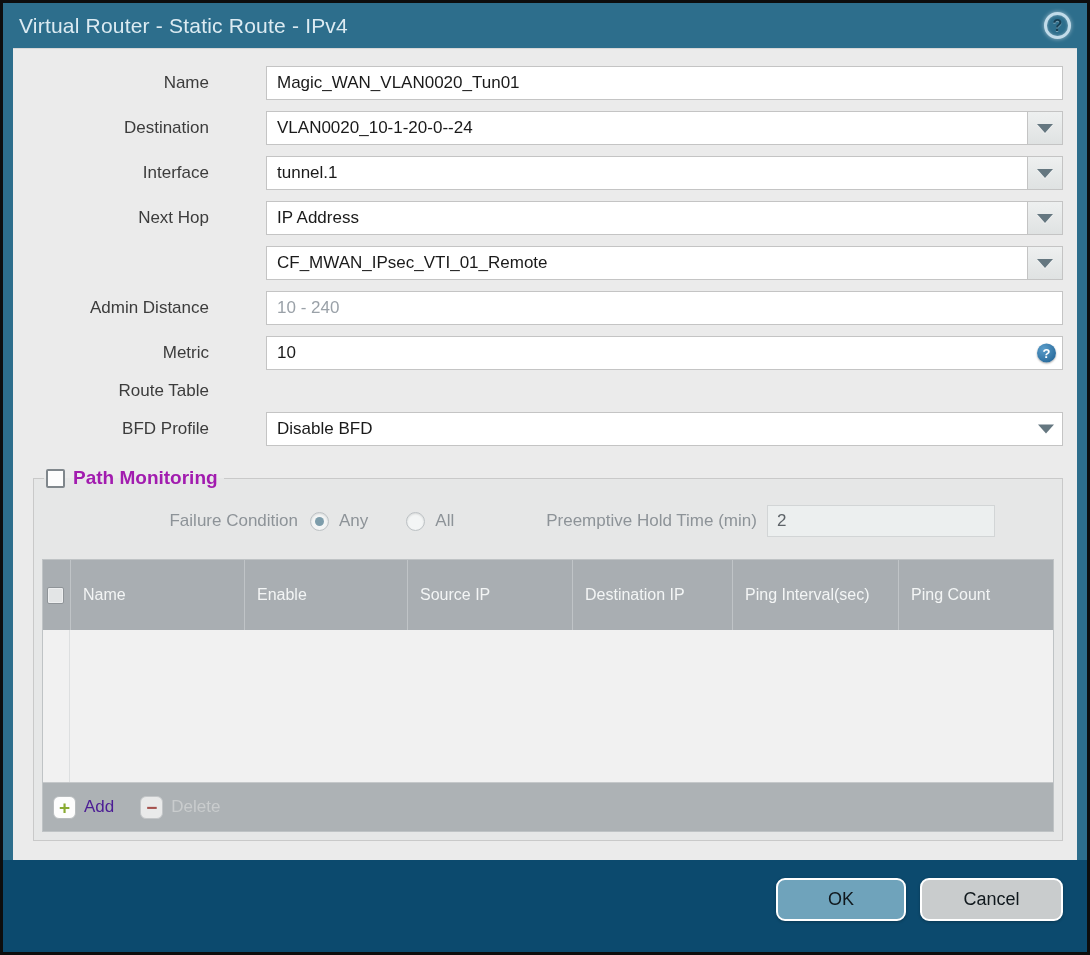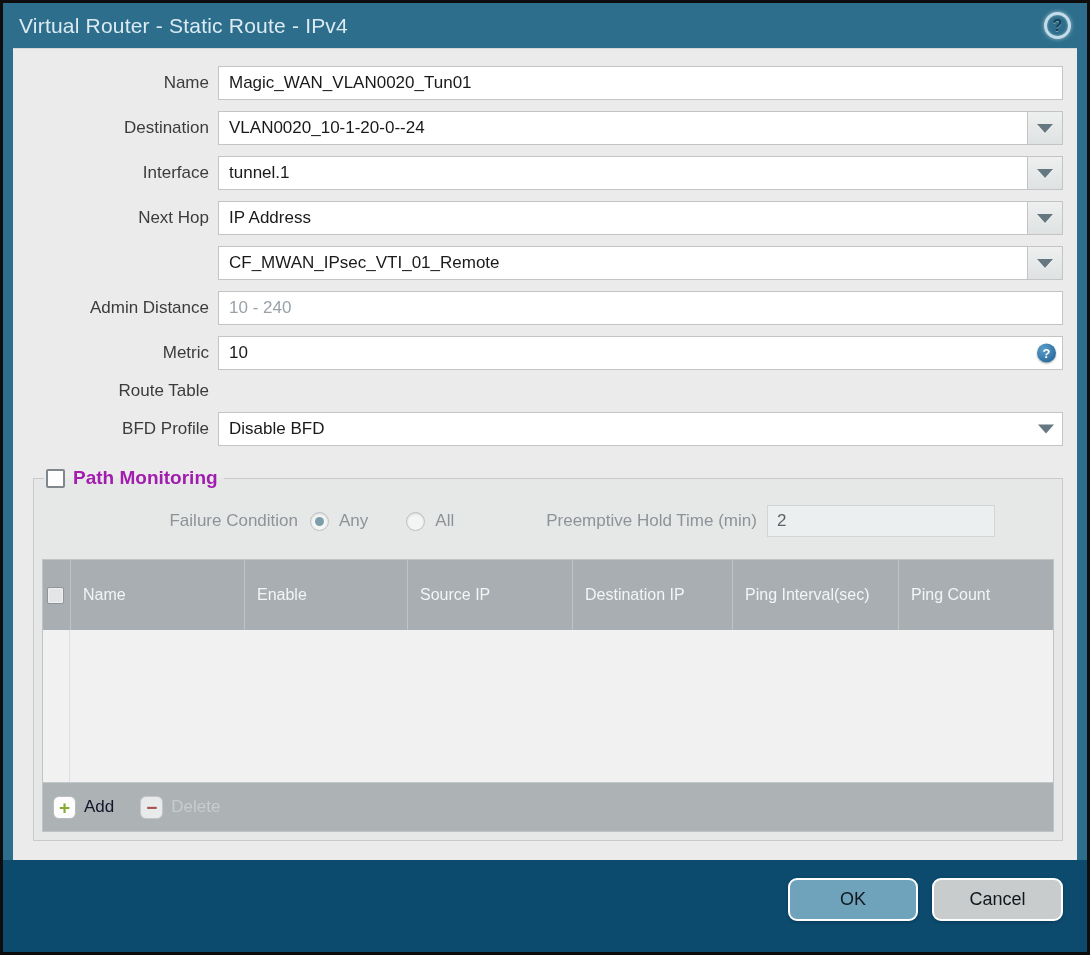--- a/index.html
+++ b/index.html
@@ -44,21 +44,21 @@
     padding:17px 14px 8px 0;
     overflow:hidden;
   }
 
   .row { display:flex; align-items:center; margin-bottom:11px; }
   .flabel {
     flex:0 0 205px; width:205px;
     text-align:right; padding-right:9px;
     font-size:17px; color:#3c3c3c;
   }
-  .fwrap { flex:1 1 auto; display:flex; align-items:stretch; position:relative; }
+  .fwrap { flex:1 1 auto; display:flex; align-items:stretch; position:relative;margin-left:48px; }
   .finput {
     flex:1 1 auto; height:34px;
     border:1px solid #c4c4c4; background:#fff;
     font-family:"Liberation Sans","DejaVu Sans",sans-serif;
     font-size:17px; color:#1a1a1a; padding:0 10px;
     outline:none;
   }
   .finput::placeholder { color:#9aa1a8; opacity:1; }
 
   .dd-btn {
@@ -168,42 +168,42 @@
   }
   .toolbtn { display:flex; align-items:center; gap:8px; cursor:pointer; }
   .ticon {
     width:23px; height:23px; border-radius:6px;
     display:flex; align-items:center; justify-content:center;
     font-size:19px; font-weight:bold; line-height:1;
   }
   .ticon.plus { background:#fdfdfd; color:#8aab32; border:1px solid #b9bdbf; }
   .ticon.minus { background:#e9eaea; color:#a5524e; border:1px solid #c3c6c8; }
   .tlabel { font-size:17px; }
-  .toolbtn.add .tlabel { color:#0f172a; }
+  .toolbtn.add .tlabel { color:#4c1d95; }
   .toolbtn.delete { cursor:default; }
   .toolbtn.delete .tlabel { color:#c9cccd; }
 
   
   .dlg-footer {
     flex:0 0 92px; height:92px;
     background:#0c4a6e;
     display:flex; justify-content:flex-end; align-items:flex-start;
     gap:14px; padding:18px 24px 0 0;
   }
   .btn {
     height:43px; border-radius:9px;
     border:2px solid #ffffff;
     font-family:"Liberation Sans","DejaVu Sans",sans-serif;
     font-size:18px; color:#10181d;
     display:flex; align-items:center; justify-content:center;
     cursor:pointer;
     box-shadow:0 1px 3px rgba(0,0,0,.25);
   }
   .btn-ok { width:130px; background:#6fa3bb; }
-  .btn-cancel { width:131px; background:#c9cccd; }
+  .btn-cancel { width:143px; background:#c9cccd; }
 </style>
 </head>
 <body>
 
 <div class="screen">
 
   <div class="titlebar">
     <span class="title">Virtual Router - Static Route - IPv4</span>
     <div class="help-icon">?</div>
   </div>

